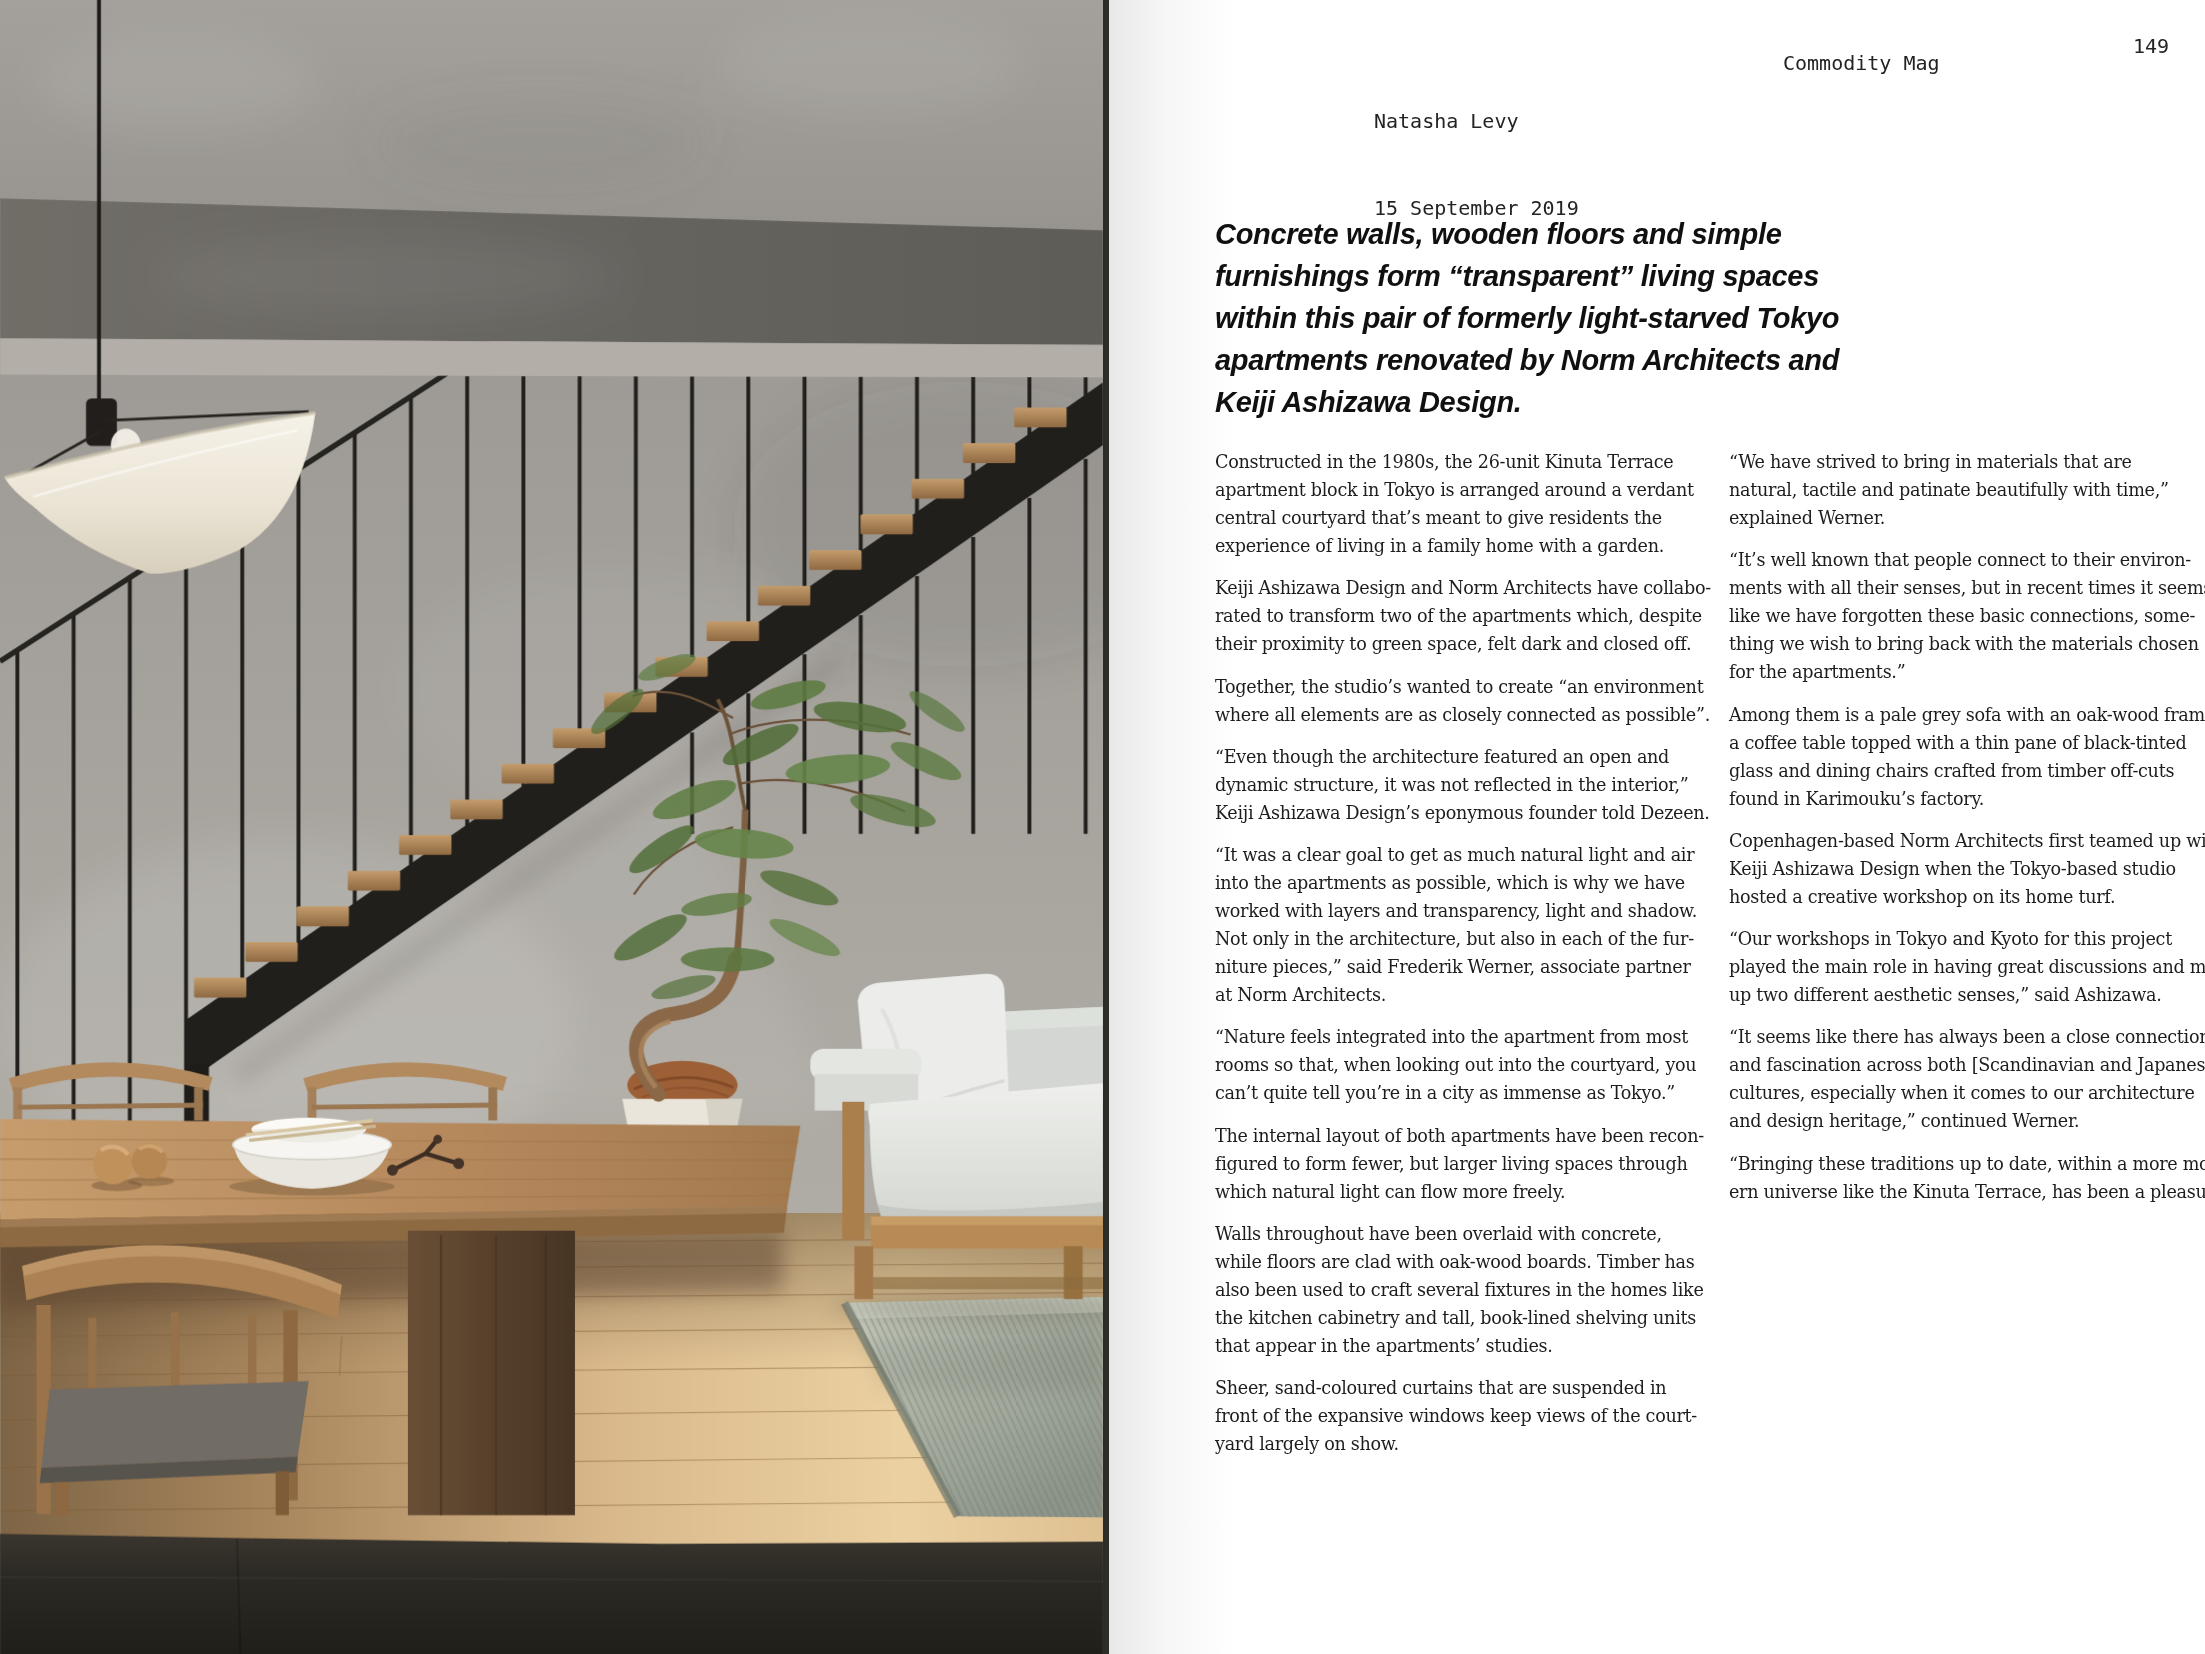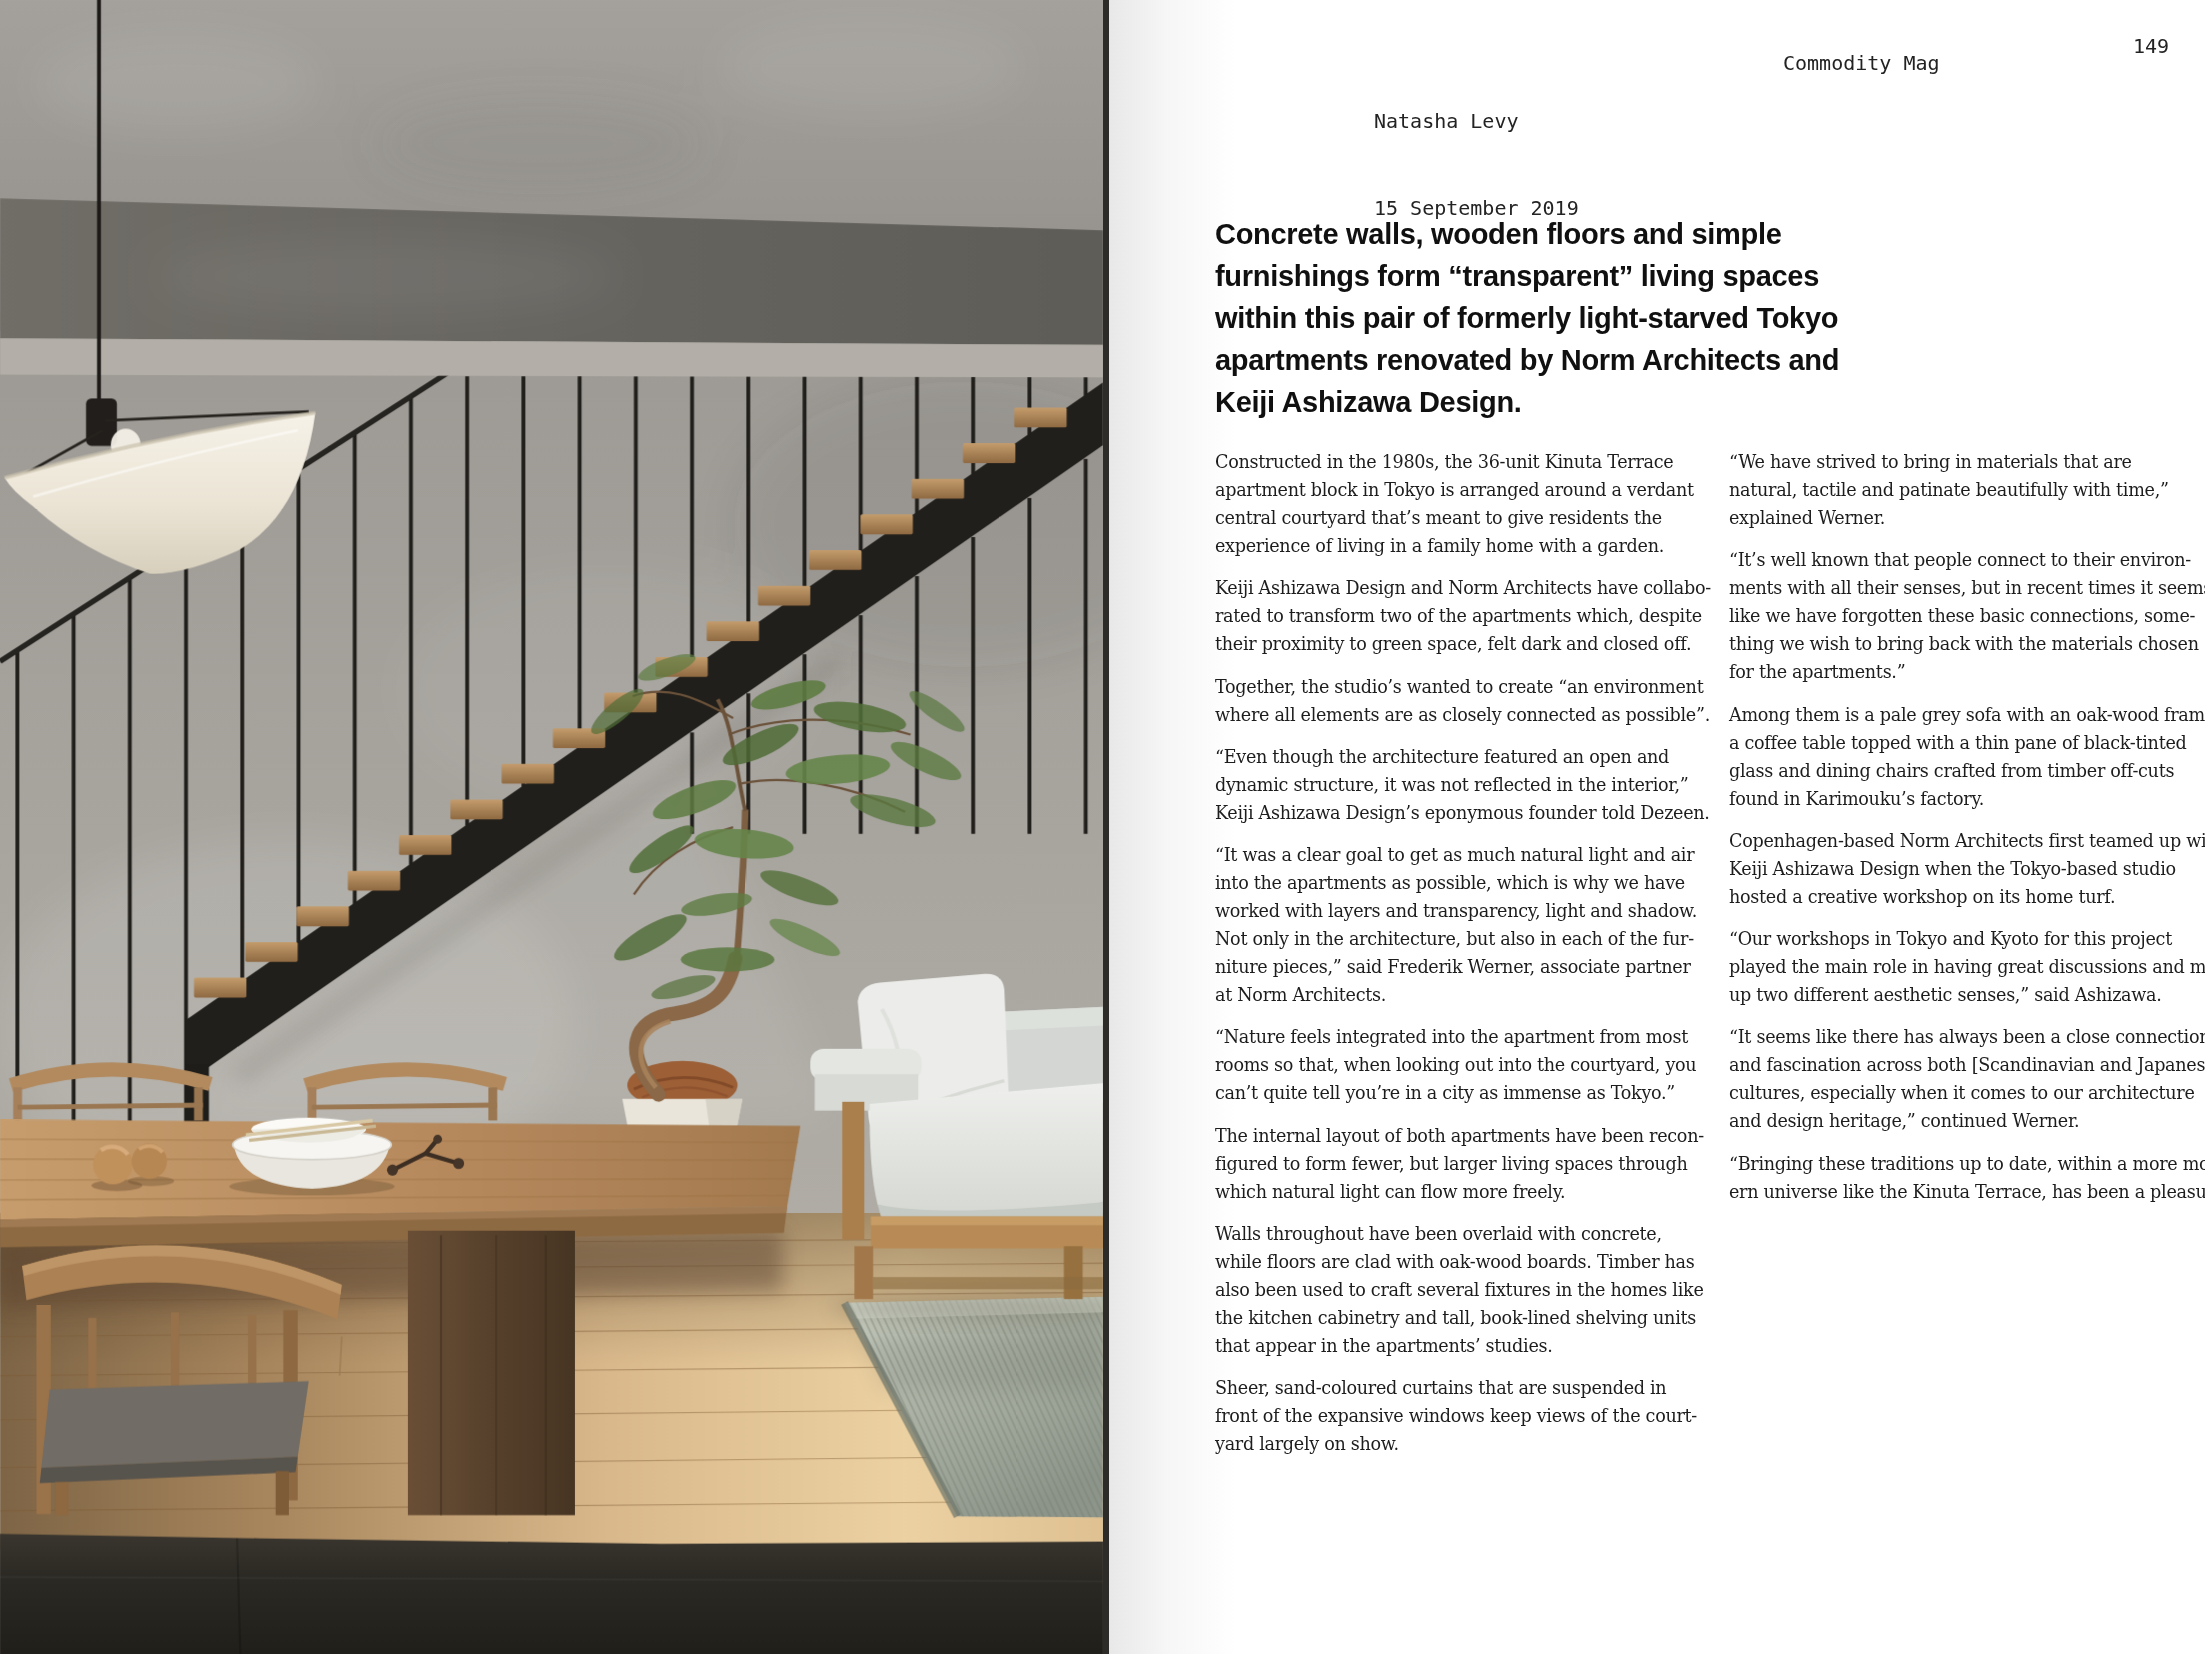--- a/index.html
+++ b/index.html
@@ -13,21 +13,21 @@
   .page-edge{position:absolute;left:0;top:0;width:5.5px;height:1655px;background:#2e2c29;}
   .gutter{position:absolute;left:5.5px;top:0;width:127px;height:1655px;
           background:linear-gradient(to right,#e8e8e8 0%,#f6f6f6 45%,#ffffff 100%);}
   .meta{position:absolute;font-family:"DejaVu Sans Mono",monospace;font-size:20px;line-height:29px;
         color:#232323;white-space:pre;}
   .meta-author{left:271px;top:49px;}
   .meta-pub{left:680px;top:49px;}
   .meta-page{left:1030px;top:32px;}
   .headline{position:absolute;left:112px;top:194px;width:799px;
             font-family:"Liberation Sans",sans-serif;font-weight:700;font-size:29px;line-height:42px;
-            letter-spacing:-0.3px;color:#101010;white-space:pre-line;}
+            letter-spacing:-0.3px;color:#101010;white-space:pre-line;font-style:italic;}
   .col{position:absolute;top:448px;width:496px;font-family:"DejaVu Serif",serif;
        font-size:17.6px;line-height:28px;letter-spacing:-0.3px;color:#1d1d1d;}
   .col-1{left:112px;}
   .col-2{left:626px;}
   .col p{margin:0 0 14.3px 0;white-space:pre;}
 </style>
 </head>
 <body>
 
 <div id="stage">
@@ -362,21 +362,21 @@
     <div class="meta meta-pub">Commodity Mag</div>
     <div class="meta meta-page">149</div>
 
     <h1 class="headline">Concrete walls, wooden floors and simple
 furnishings form “transparent” living spaces
 within this pair of formerly light-starved Tokyo
 apartments renovated by Norm Architects and
 Keiji Ashizawa Design.</h1>
 
     <div class="col col-1">
-      <p>Constructed in the 1980s, the 36-unit Kinuta Terrace
+      <p>Constructed in the 1980s, the 26-unit Kinuta Terrace
 apartment block in Tokyo is arranged around a verdant
 central courtyard that’s meant to give residents the
 experience of living in a family home with a garden.</p>
       <p>Keiji Ashizawa Design and Norm Architects have collabo-
 rated to transform two of the apartments which, despite
 their proximity to green space, felt dark and closed off.</p>
       <p>Together, the studio’s wanted to create “an environment
 where all elements are as closely connected as possible”.</p>
       <p>“Even though the architecture featured an open and
 dynamic structure, it was not reflected in the interior,”

